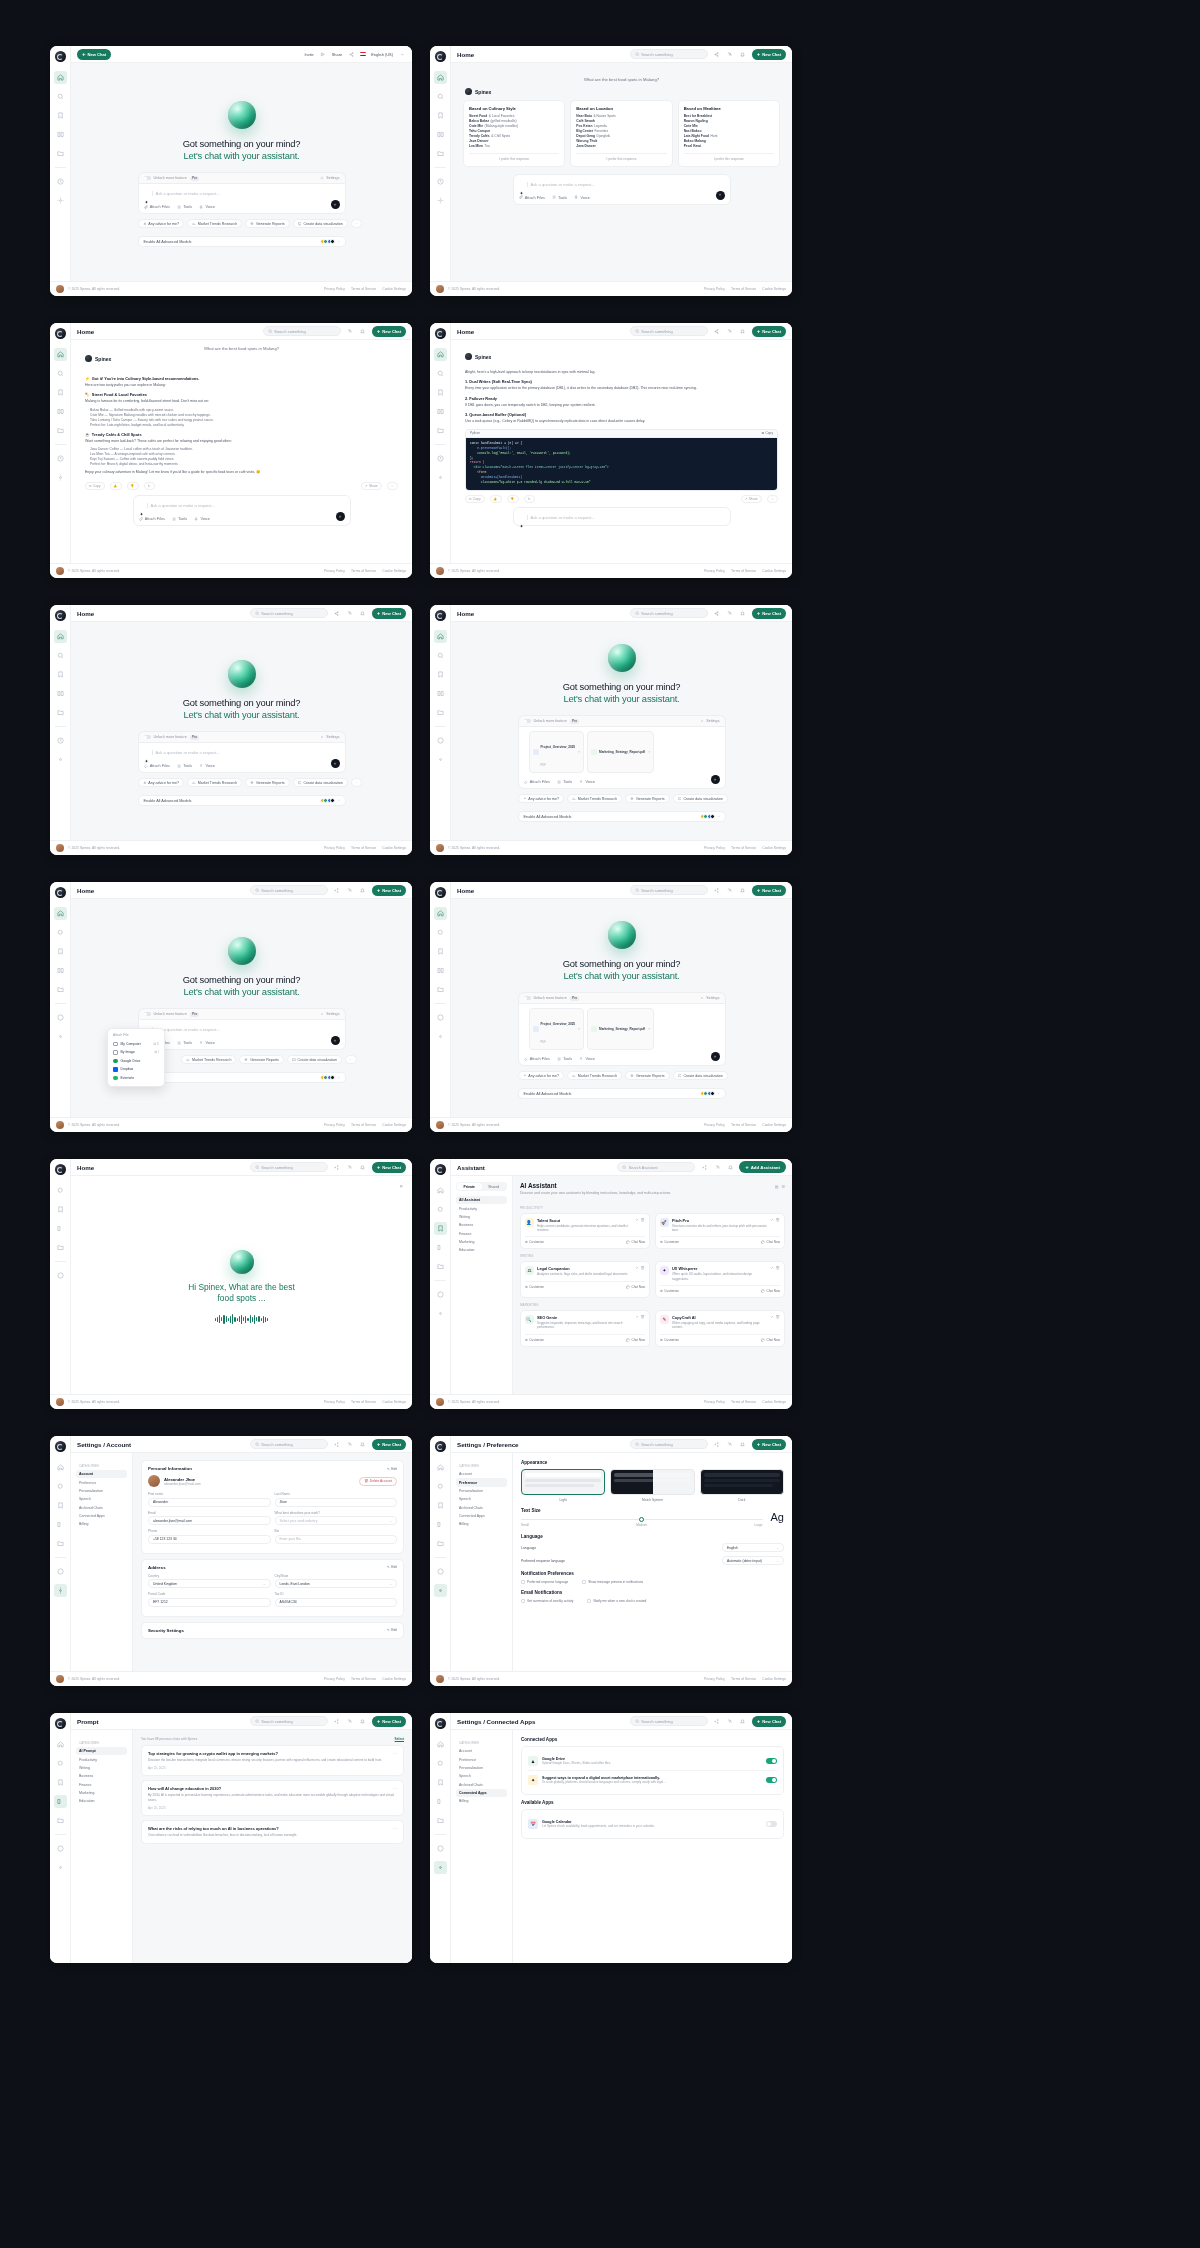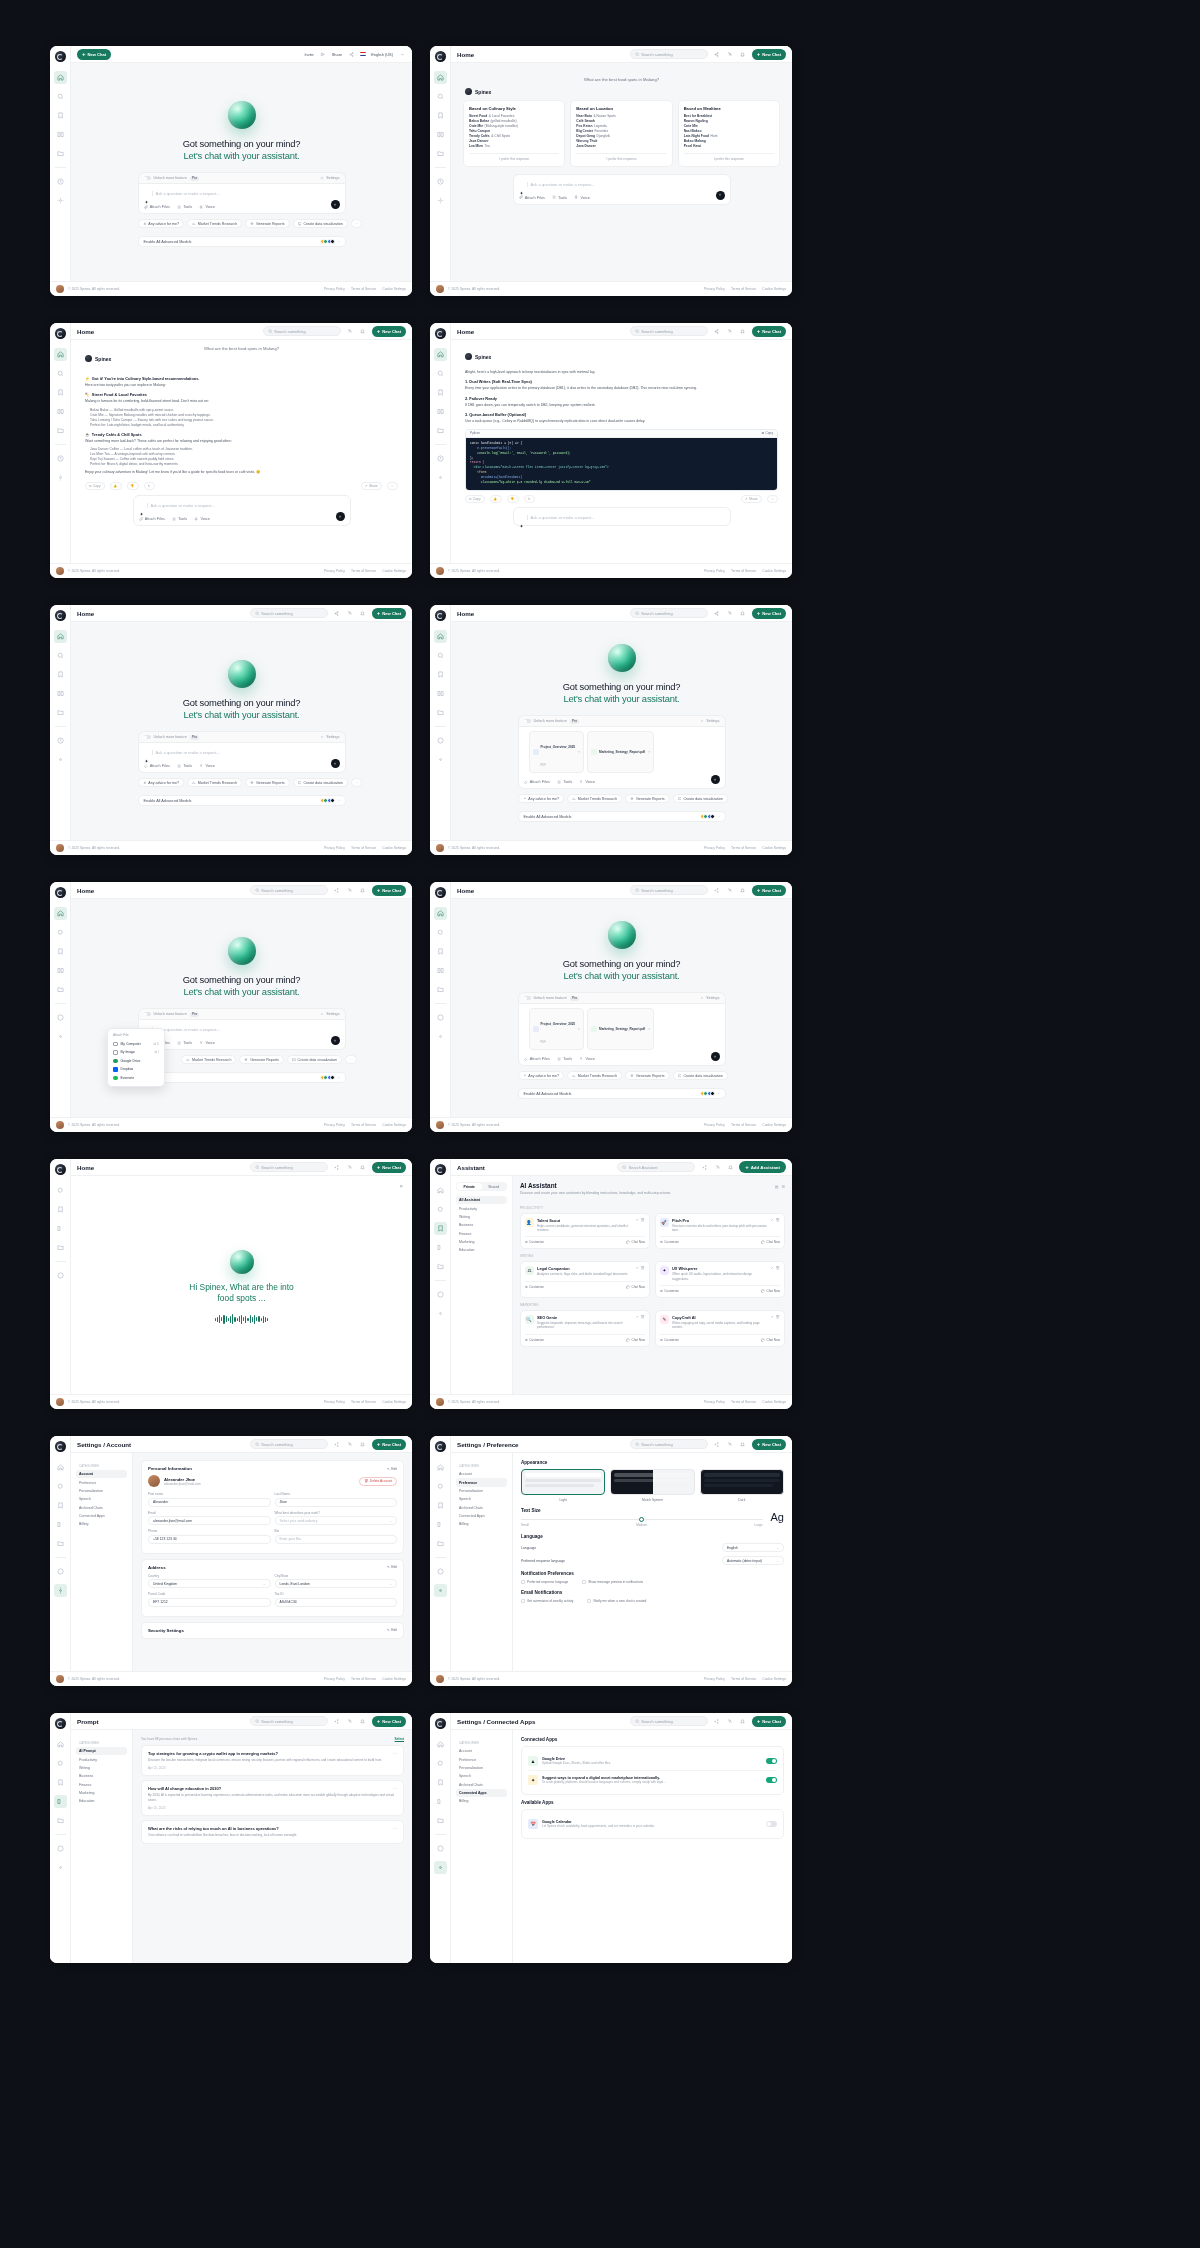--- a/index.html
+++ b/index.html
@@ -1860,21 +1860,21 @@
               </svg>
             </div>
           <div class="btn-new">
               <span class="plus">+</span>
               <span>New Chat</span>
             </div>
         </div>
         <div class="voice-close">×</div>
         <div class="hero">
           <div class="orb sm"></div>
-          <div style="font-size:8.4px;color:#17795e;text-align:center;line-height:1.35;max-width:120px;">Hi Spinex, What are the into food spots ...</div>
+          <div style="font-size:8.4px;color:#17795e;text-align:center;line-height:1.35;max-width:120px;">Hi Spinex, What are the best food spots ...</div>
           <div class="wave">
             <i style="height:3px"></i>
               <i style="height:5px"></i>
               <i style="height:8px"></i>
               <i style="height:4px"></i>
               <i style="height:9px"></i>
               <i style="height:6px"></i>
               <i style="height:3px"></i>
               <i style="height:7px"></i>
               <i style="height:10px"></i>

